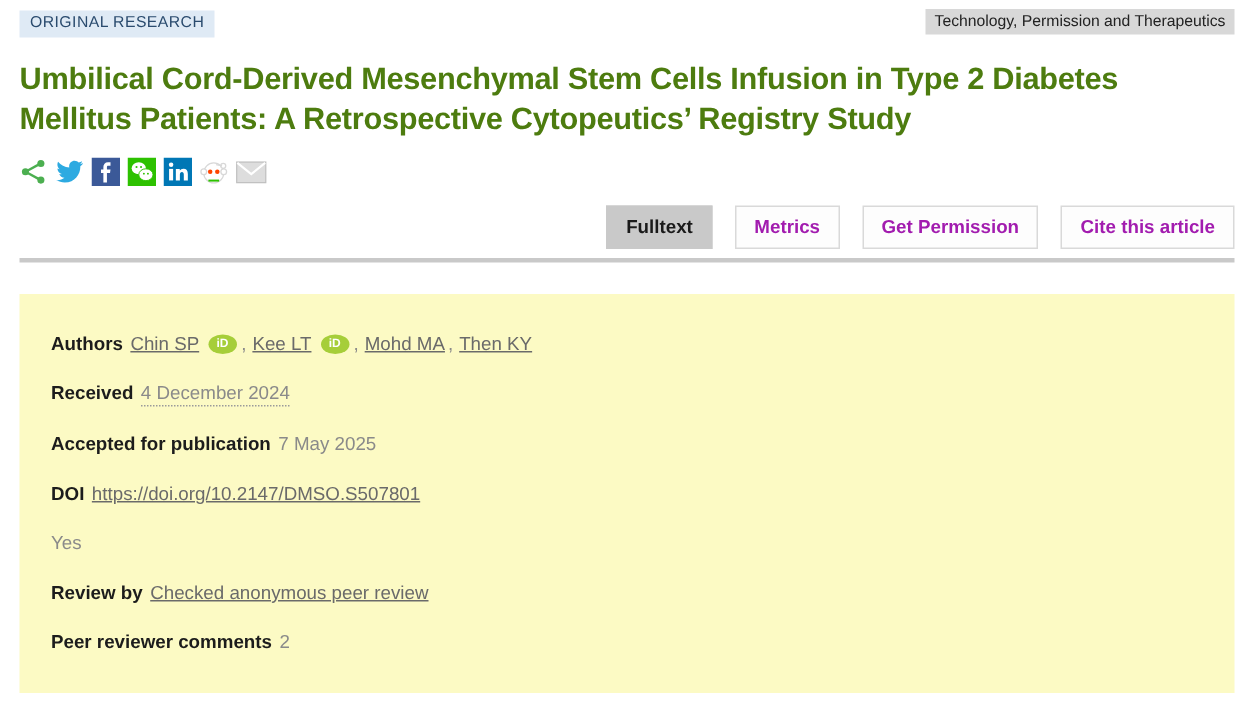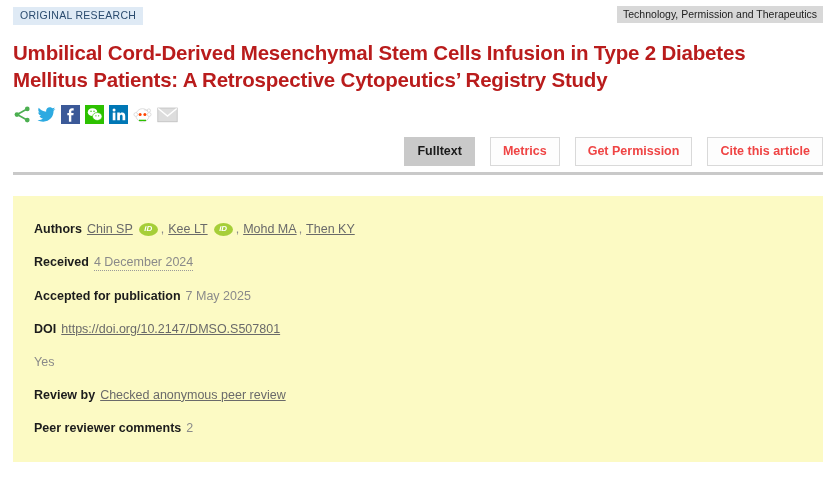--- a/index.html
+++ b/index.html
@@ -45,21 +45,21 @@
     line-height: 1.15;
     white-space: nowrap;
   }
 
   
   .article-title {
     margin: 10px 12px 0 13px;
     font-size: 20.5px;
     line-height: 1.34;
     font-weight: bold;
-    color: #b91c1c;
+    color: #4d7c0f;
     letter-spacing: -0.2px;
     max-width: 800px;
   }
 
   
   .share-row {
     margin: 9px 0 0 13px;
     display: flex;
     align-items: center;
     gap: 5px;
@@ -86,21 +86,21 @@
     display: flex;
     gap: 15px;
   }
   .tab {
     font-size: 12.5px;
     font-weight: bold;
     padding: 6px 12px 7px 12px;
     line-height: 1.15;
     border: 1px solid #d9d9d9;
     background: #fdfdfd;
-    color: #ef4444;
+    color: #a21caf;
     white-space: nowrap;
     cursor: pointer;
   }
   .tab.active {
     background: #c9c9c9;
     color: #1a1a1a;
     border-color: #c9c9c9;
   }
 
   .rule {
@@ -152,21 +152,20 @@
     display: inline-flex;
     align-items: center;
     justify-content: center;
     width: 19px;
     height: 13px;
     border-radius: 50%;
     background: #a6ce39;
     color: #ffffff;
     font-size: 8px;
     font-weight: bold;
-    font-style: italic;
     margin: 0 3px 0 4px;
     line-height: 1;
     cursor: pointer;
   }
 </style>
 </head>
 <body>
 
 <div class="top-row">
   <span class="tag-original">ORIGINAL RESEARCH</span>

